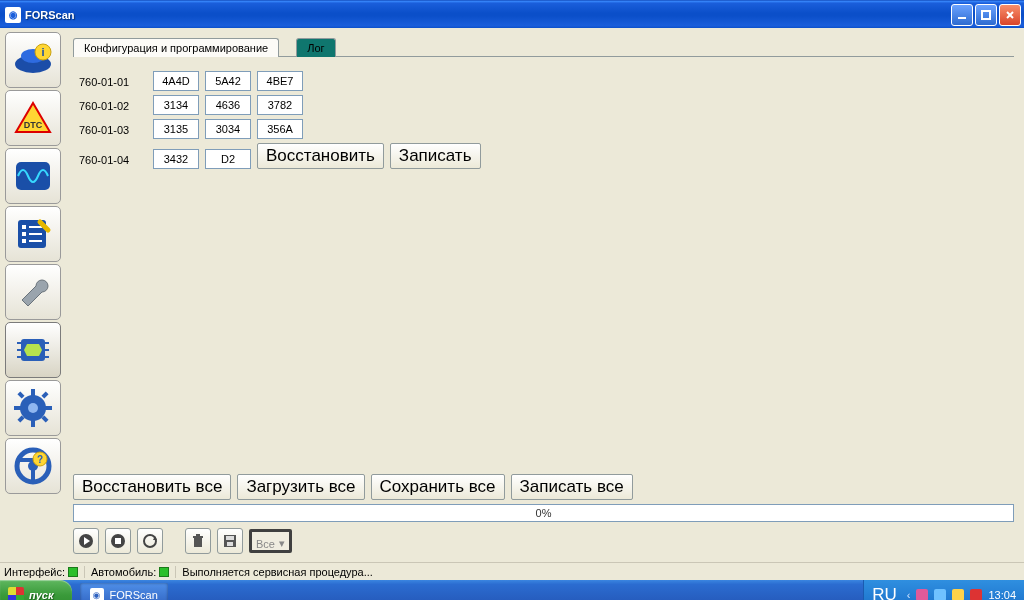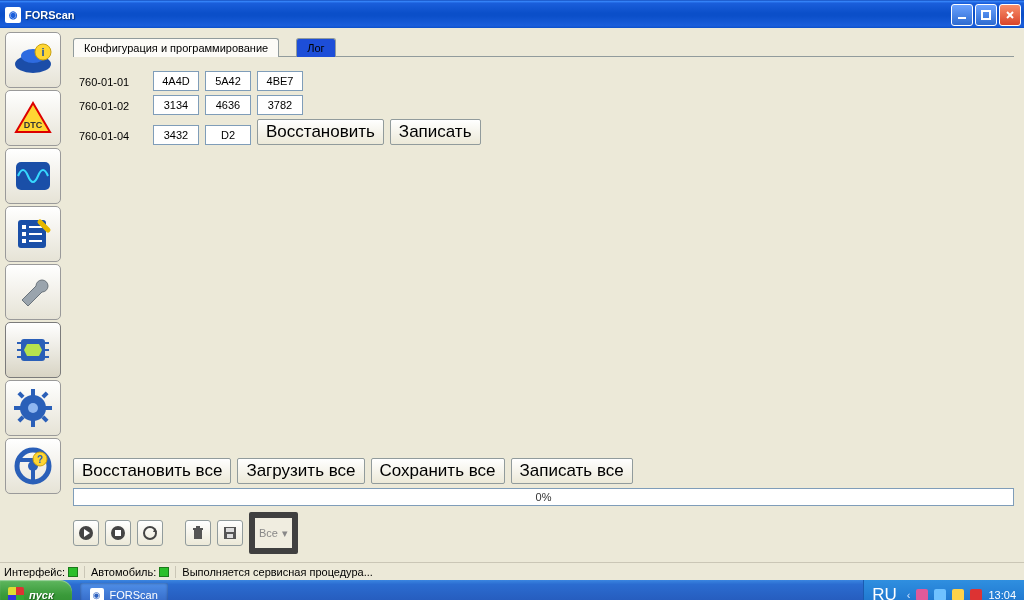--- a/index.html
+++ b/index.html
@@ -77,21 +77,21 @@
   flex: 1;
   padding: 6px 10px 4px 8px;
   display: flex;
   flex-direction: column;
 }
 
 .tabstrip { display: flex; align-items: flex-end; gap: 17px; height: 22px; }
 .tab {
   border: 1px solid #919b9c;
   border-bottom: none;
-  background: #1d4ed8;
+  background: #0f766e;
   padding: 3px 10px 3px 10px;
   border-top-left-radius: 3px;
   border-top-right-radius: 3px;
   position: relative;
   bottom: -1px;
   cursor: default;
 }
 .tab.active { background: #fcfbf7; }
 .tab-header-text {
   border-bottom: 1px solid #919b9c;
@@ -135,24 +135,24 @@
 .control-row { display: flex; align-items: center; gap: 6px; margin-top: 6px; padding-bottom: 4px; }
 .icon-btn {
   width: 26px; height: 26px;
   border: 1px solid #919b9c;
   background: linear-gradient(to bottom, #ffffff, #ece9d8);
   border-radius: 3px;
   display: flex; align-items: center; justify-content: center;
   cursor: default;
 }
 .combo {
-  border: 6px solid #404040;
+  border: 3px solid #404040;
   background: #f0ede0;
-  height: 42px;
-  display: flex; align-items: center;
+  height: 24px;
+  display: flex; align-items: flex-end;
   padding: 0 4px;
   color: #888;
   border-radius: 2px;
   gap: 4px;
 }
 
 .statusbar {
   height: 18px;
   background: #ece9d8;
   border-top: 1px solid #cac6b6;
@@ -332,20 +332,26 @@
         <input class="cell-input" value="5A42" style="">
         <input class="cell-input" value="4BE7" style="">
       </div>
       <div class="row">
         <div class="row-label">760-01-02</div>
         <input class="cell-input" value="3134" style="">
         <input class="cell-input" value="4636" style="">
         <input class="cell-input" value="3782" style="">
       </div>
       <div class="row">
+        <div class="row-label">760-01-03</div>
+        <input class="cell-input" value="3135" style="">
+        <input class="cell-input" value="3034" style="">
+        <input class="cell-input" value="356A" style="">
+      </div>
+      <div class="row">
         <div class="row-label">760-01-04</div>
         <input class="cell-input" value="3432" style="">
         <input class="cell-input" value="D2" style="">
         <button class="btn">Восстановить</button>
         <button class="btn">Записать</button>
       </div>
     </div>
 
     <div class="bottom-buttons">
       <button class="btn">Восстановить все</button>

